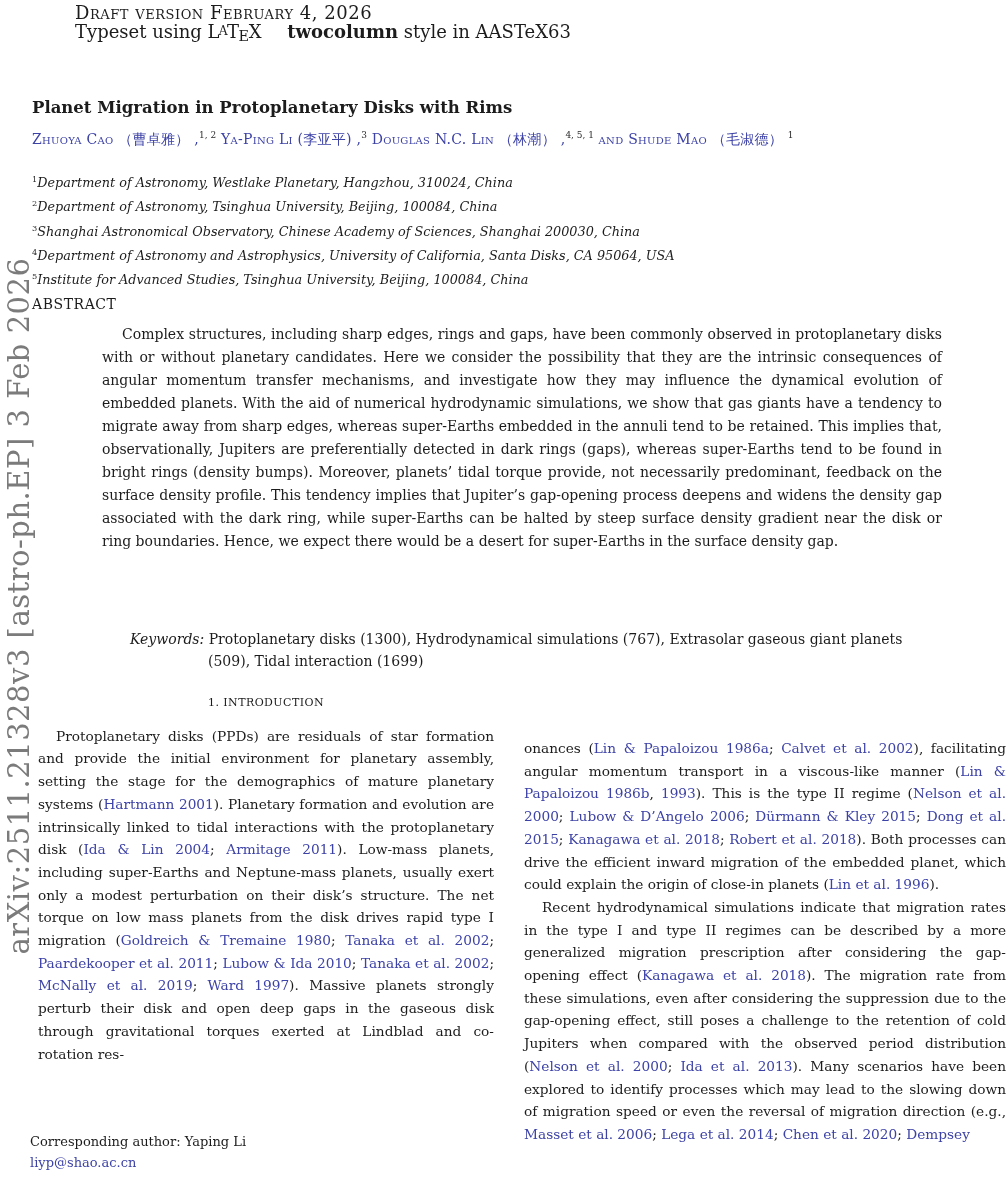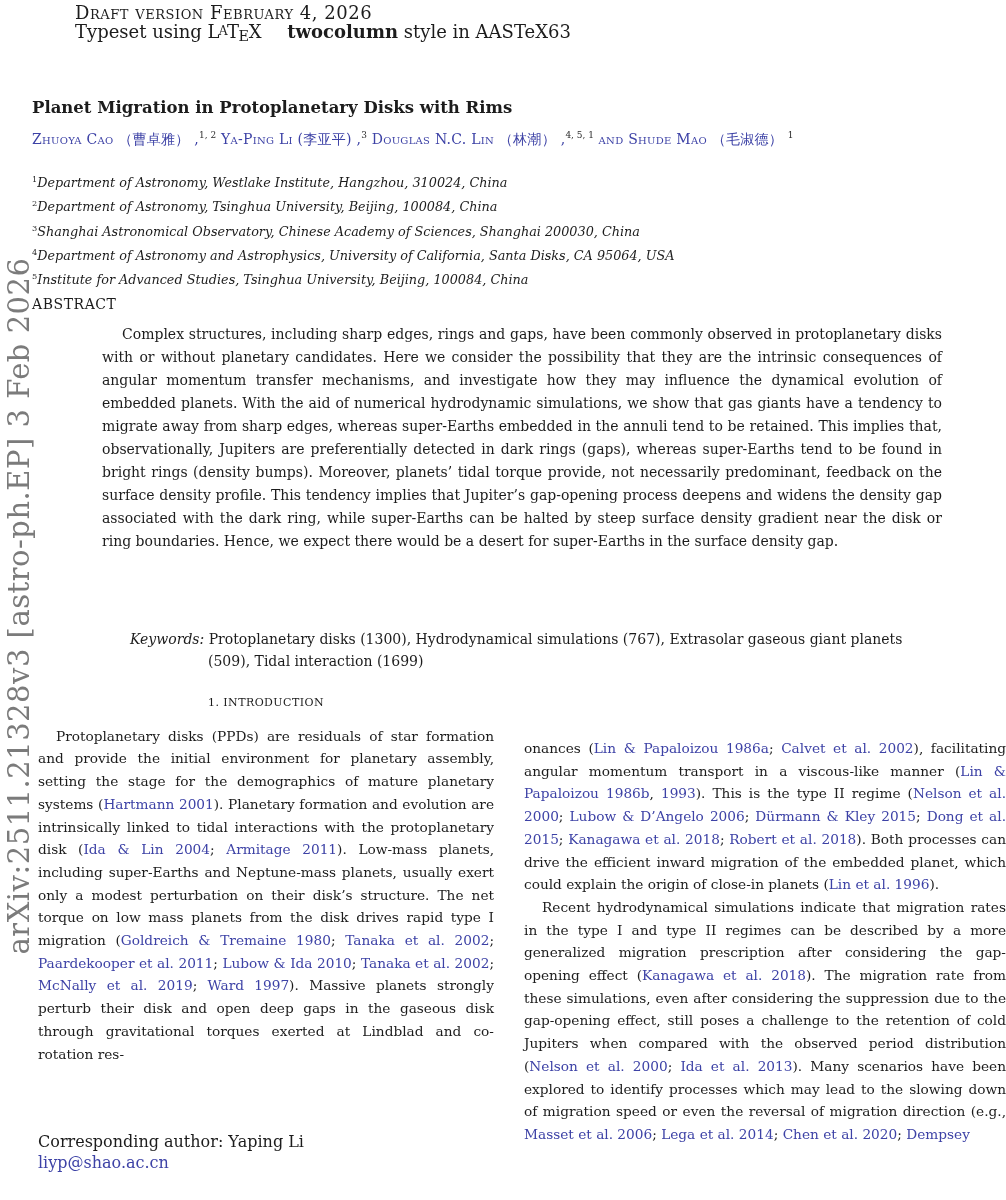--- a/index.html
+++ b/index.html
@@ -39,41 +39,41 @@
   .col-left{left:38px;width:456px;}
   .col-right{left:524px;width:482px;}
   .sec-head{text-align:center;font-size:11px;margin:0 0 10px 0;letter-spacing:0.04em;}
   .col p{margin:0;text-indent:18px;}
   .col p.noindent{text-indent:0;margin-top:45px;}
   .cite{color:var(--link);}
   .bold{font-weight:bold;margin-left:20px;}
   .tex-a{font-size:0.68em;vertical-align:0.28em;margin:0 -0.06em;}
   .tex-e{font-size:0.8em;vertical-align:-0.18em;margin:0 -0.03em;}
 
-  .footer{position:absolute;left:38px;top:1131px;width:456px;font-size:16px;line-height:21px;text-align:left;}
+  .footer{position:absolute;left:30px;top:1131px;width:456px;font-size:13px;line-height:21px;text-align:left;}
   .footer .email{color:var(--link);}
 </style>
 </head>
 <body>
 
 <div class="page">
 
   <div class="header">
     <div class="scaps">Draft version February 4, 2026</div>
     <div><span>Typeset using L</span><span class="tex-a">A</span><span>T</span><span class="tex-e">E</span><span>X </span><span class="bold">twocolumn</span><span> style in AASTeX63</span></div>
   </div>
 
   <div class="sidebar">arXiv:2511.21328v3  [astro-ph.EP]  3 Feb 2026</div>
 
   <div class="centerwrap title">Planet Migration in Protoplanetary Disks with Rims</div>
 
   <div class="centerwrap authors"><span class="name">Zhuoya Cao （曹卓雅） ,</span><span class="sup">1, 2</span><span class="name"> Ya-Ping Li (李亚平) ,</span><span class="sup">3</span><span class="name"> Douglas N.C. Lin （林潮） ,</span><span class="sup">4, 5, 1</span><span class="name"> and Shude Mao （毛淑德） </span><span class="sup">1</span></div>
 
   <div class="centerwrap affils">
-    <div><span class="sup">1</span><span>Department of Astronomy, Westlake Institute, Hangzhou, 310024, China</span></div>
+    <div><span class="sup">1</span><span>Department of Astronomy, Westlake Planetary, Hangzhou, 310024, China</span></div>
     <div><span class="sup">2</span><span>Department of Astronomy, Tsinghua University, Beijing, 100084, China</span></div>
     <div><span class="sup">3</span><span>Shanghai Astronomical Observatory, Chinese Academy of Sciences, Shanghai 200030, China</span></div>
     <div><span class="sup">4</span><span>Department of Astronomy and Astrophysics, University of California, Santa Disks, CA 95064, USA</span></div>
     <div><span class="sup">5</span><span>Institute for Advanced Studies, Tsinghua University, Beijing, 100084, China</span></div>
   </div>
 
   <div class="centerwrap abs-head">ABSTRACT</div>
 
   <div class="abstract">Complex structures, including sharp edges, rings and gaps, have been commonly observed in protoplanetary disks with or without planetary candidates. Here we consider the possibility that they are the intrinsic consequences of angular momentum transfer mechanisms, and investigate how they may influence the dynamical evolution of embedded planets. With the aid of numerical hydrodynamic simulations, we show that gas giants have a tendency to migrate away from sharp edges, whereas super-Earths embedded in the annuli tend to be retained. This implies that, observationally, Jupiters are preferentially detected in dark rings (gaps), whereas super-Earths tend to be found in bright rings (density bumps). Moreover, planets’ tidal torque provide, not necessarily predominant, feedback on the surface density profile. This tendency implies that Jupiter’s gap-opening process deepens and widens the density gap associated with the dark ring, while super-Earths can be halted by steep surface density gradient near the disk or ring boundaries. Hence, we expect there would be a desert for super-Earths in the surface density gap.</div>
 

